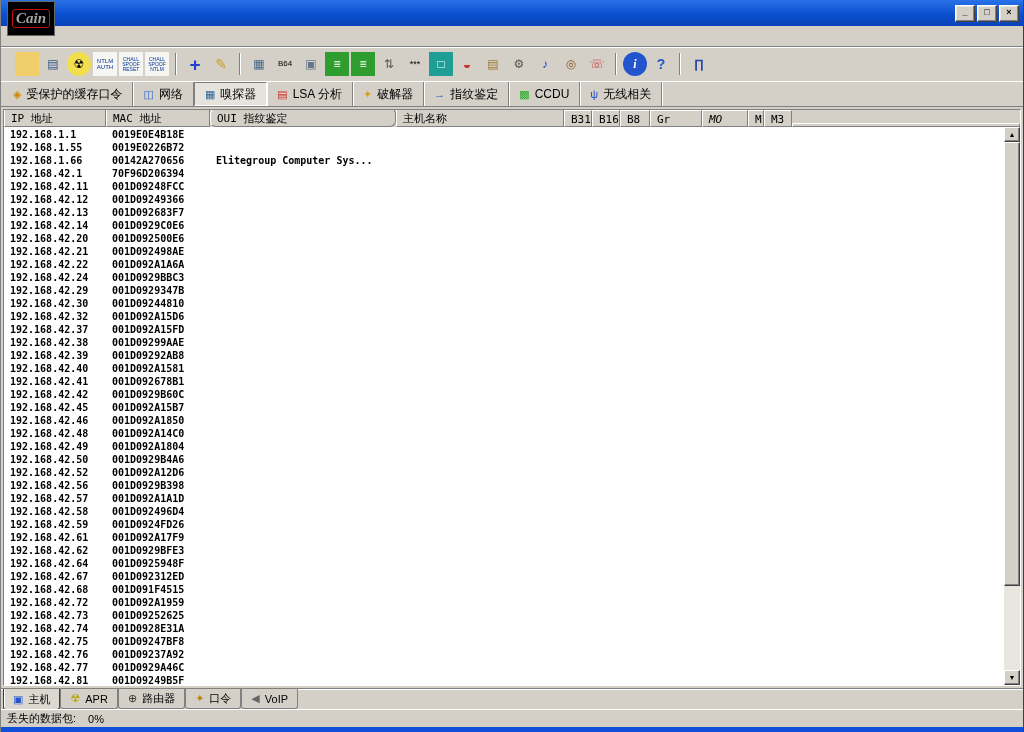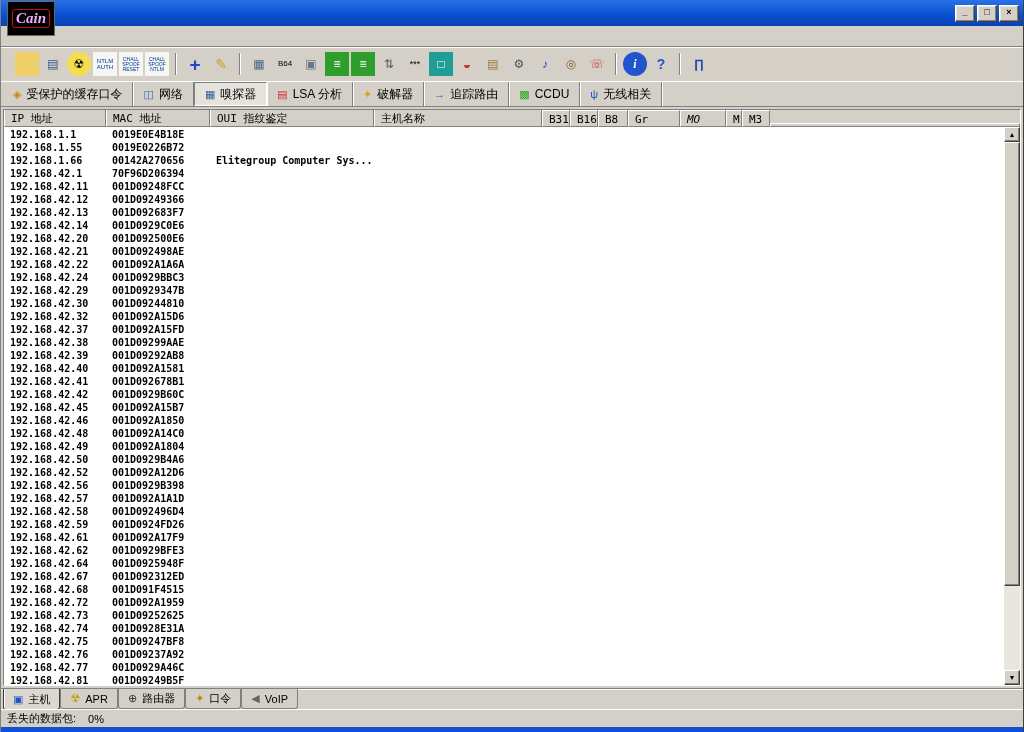--- a/index.html
+++ b/index.html
@@ -14,21 +14,21 @@
 
   
   .titlebar{height:26px;flex:none;background:linear-gradient(180deg,#2a72e8 0%,#0a50d0 55%,#0a42b8 100%);
     display:flex;align-items:center;justify-content:flex-end;padding-right:4px;gap:2px;}
   .winbtn{width:18px;height:15px;background:#D4D0C8;
     border:1px solid;border-color:#fff #404040 #404040 #fff;
     box-shadow:inset -1px -1px 0 #808080,inset 1px 1px 0 #ece9d8;
     font-size:9px;line-height:13px;text-align:center;font-weight:bold;color:#000;cursor:default;}
   .logo{position:absolute;left:6px;top:1px;width:48px;height:35px;background:#000;z-index:9;
     display:flex;align-items:center;justify-content:center;border:1px solid #666;box-sizing:border-box;}
-  .logo span{color:#f0abfc;font-family:"Liberation Serif",serif;font-style:italic;font-weight:bold;
+  .logo span{color:#a3a3a3;font-family:"Liberation Serif",serif;font-style:italic;font-weight:bold;
     font-size:15px;border:1px solid #c01010;border-radius:3px;padding:0 3px;line-height:17px;}
 
   
   .menubar{height:20px;flex:none;display:flex;align-items:center;padding-left:62px;background:#D4D0C8;}
   .menu-item{padding:2px 8px;font-size:12px;color:#000;white-space:nowrap;margin-top:45px;}
 
   
   .toolbar{height:34px;flex:none;display:flex;align-items:center;padding-left:14px;gap:2px;
     border-top:1px solid #808080;box-shadow:inset 0 1px 0 #fff;background:#D4D0C8;}
   .tbi{width:24px;height:24px;flex:none;display:flex;align-items:center;justify-content:center;
@@ -51,21 +51,21 @@
   .tframe{flex:1;margin:2px;background:#fff;position:relative;overflow:hidden;
     border:1px solid;border-color:#808080 #fff #fff #808080;display:flex;flex-direction:column;}
   .thead{display:flex;height:17px;flex:none;background:#D4D0C8;align-items:flex-end;}
   .hcell{box-sizing:border-box;flex:none;padding:2px 0 0 6px;font-size:11px;white-space:nowrap;overflow:hidden;
     font-family:"DejaVu Sans Mono","Liberation Mono",monospace;
     border:1px solid;border-color:#fff #808080 #808080 #fff;}
   .tbody{flex:1;overflow:hidden;padding-top:1px;}
   .trow{display:flex;height:13px;line-height:13px;font-size:10px;white-space:nowrap;
     font-family:"DejaVu Sans Mono","Liberation Mono",monospace;color:#000;font-weight:bold;}
   .cell{box-sizing:border-box;flex:none;padding-left:6px;overflow:hidden;}
-  .col0{width:102px;} .col1{width:104px;} .col2{width:164px;} .col3{width:168px;}
+  .col0{width:102px;} .col1{width:104px;} .col2{width:186px;border-radius:6px;} .col3{width:168px;}
   .col4{width:28px;} .col5{width:28px;} .col6{width:30px;} .col7{width:52px;}
   .col8{width:46px;font-style:italic;} .col9{width:16px;} .col10{width:28px;} .colfill{flex:1;}
 
   
   .vscroll{position:absolute;right:0;top:17px;bottom:0;width:16px;background:#ece9e2;
     display:flex;flex-direction:column;}
   .sbtn{height:15px;flex:none;background:#D4D0C8;border:1px solid;border-color:#fff #404040 #404040 #fff;
     box-shadow:inset -1px -1px 0 #808080;font-size:7px;line-height:13px;text-align:center;color:#000;box-sizing:border-box;}
   .strack{flex:1;position:relative;background:#e9e6df;}
   .sthumb{position:absolute;left:0;top:0;width:16px;height:84%;background:#D4D0C8;box-sizing:border-box;
@@ -198,21 +198,21 @@
         <span>LSA 分析</span>
       </div>
 
       <div class="vtab">
         <span class="ticon" style="color: rgb(212, 160, 23);">✦</span>
         <span>破解器</span>
       </div>
 
       <div class="vtab">
         <span class="ticon" style="color: rgb(34, 85, 204);">→</span>
-        <span>追踪路由</span>
+        <span>指纹鉴定</span>
       </div>
 
       <div class="vtab">
         <span class="ticon" style="color: rgb(34, 170, 34);">▩</span>
         <span>CCDU</span>
       </div>
 
       <div class="vtab">
         <span class="ticon" style="color: rgb(34, 85, 204);">ψ</span>
         <span>无线相关</span>

